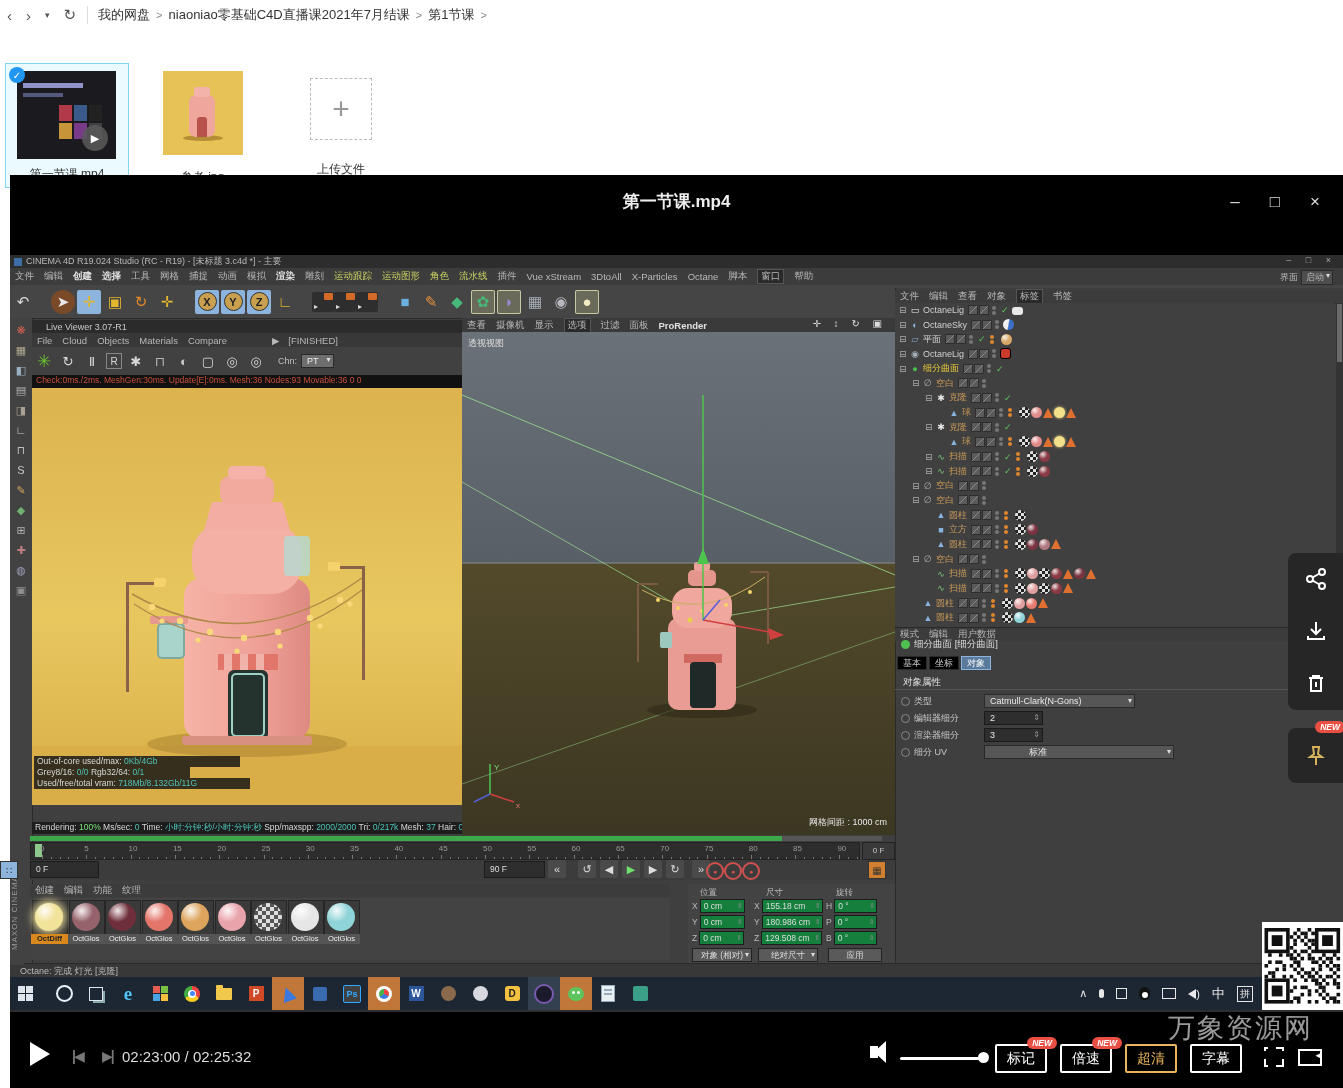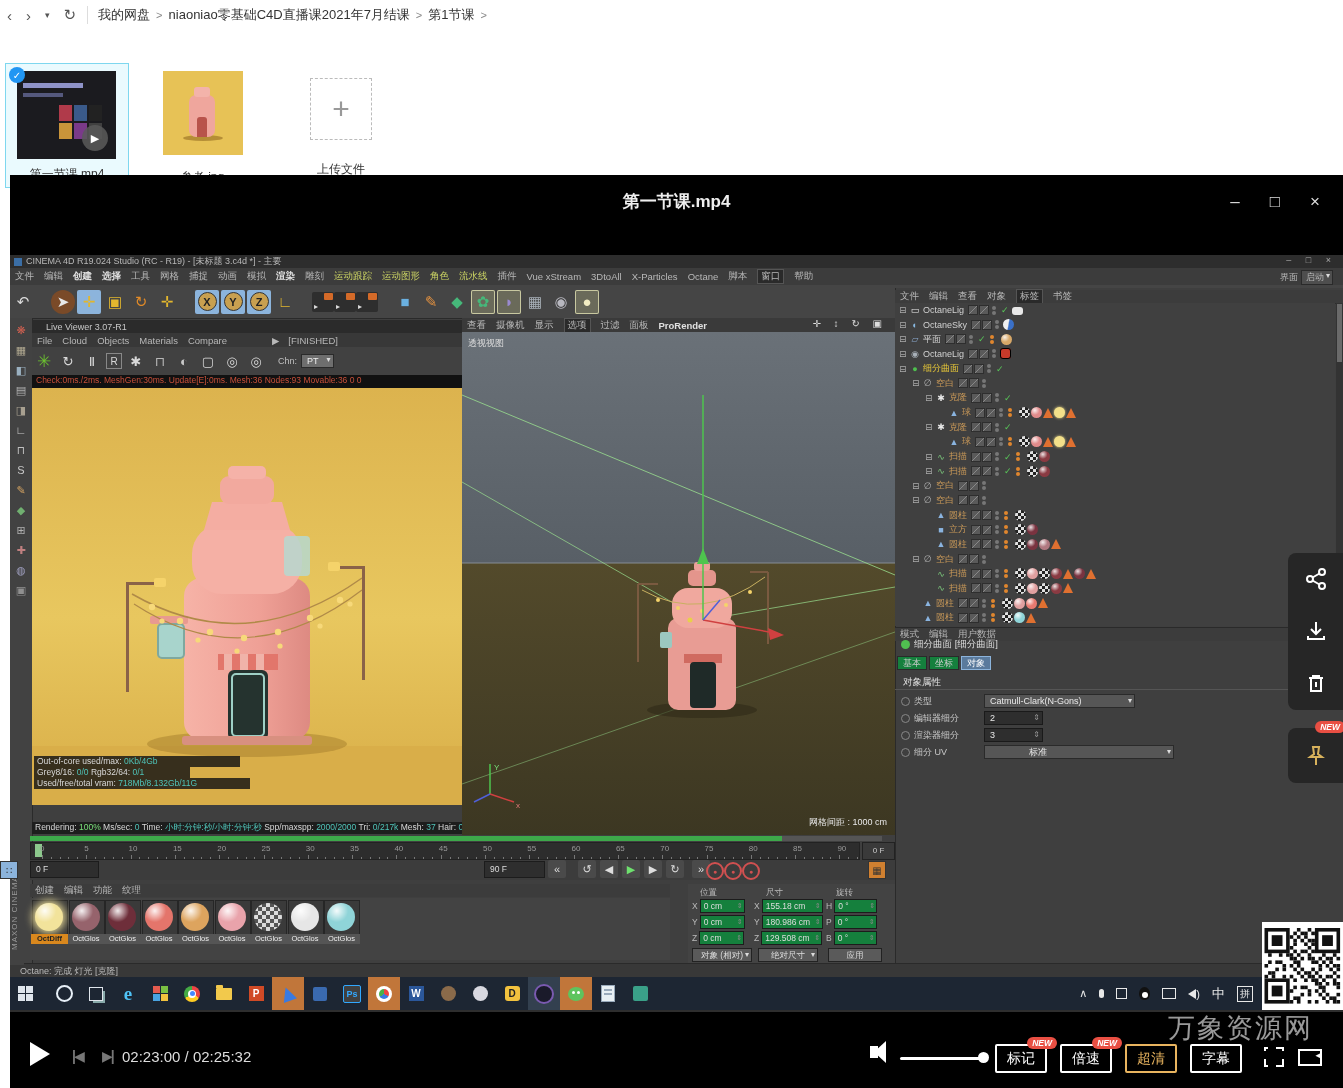--- a/index.html
+++ b/index.html
@@ -110,21 +110,21 @@
   .tag-sky{border-radius:50%;background:linear-gradient(100deg,#f0f0f0 45%,#3a70c8 55%);}
   .tag-cam{background:#c83a2a;border-radius:3px;box-shadow:0 0 0 1px #000 inset;}
   #om-scroll{left:1336px;top:303px;width:7px;height:323px;background:#333;}
   #om-scroll i{display:block;width:5px;height:58px;margin:1px;background:#6a6a6a;}
   
   #am-header{left:895px;top:627px;width:448px;height:13px;background:#3c3c3c;font-size:9px;border-top:1px solid #2a2a2a;}
   #am-arrows{position:absolute;right:10px;top:0;color:#888;font-size:9px;letter-spacing:4px;}
   #am-obj{left:895px;top:603px;width:448px;height:14px;font-size:9.5px;color:#ddd;margin-top:34px;}
   .grn-dot{width:9px;height:9px;border-radius:50%;background:#50c050;margin:0 4px 0 6px;}
   #am-tabs{left:895px;top:656px;width:448px;height:14px;}
-  .am-tab{font-size:9px;color:#ccc;background:#15803d;border:1px solid #2a2a2a;padding:0 5px;margin-left:2px;height:12px;line-height:12px;cursor:pointer;}
+  .am-tab{font-size:9px;color:#ccc;background:#000000;border:1px solid #2a2a2a;padding:0 5px;margin-left:2px;height:12px;line-height:12px;cursor:pointer;}
   .am-tab.active{background:#5a7a9c;border-color:#8cb4dc;color:#fff;}
   #am-section{left:895px;top:676px;width:448px;height:13px;color:#e0e0e0;font-size:9.5px;border-bottom:1px solid #555;padding-left:8px;}
   .am-row{position:absolute;left:895px;width:448px;height:14px;display:flex;align-items:center;font-size:9px;color:#c8c8c8;}
   .am-circ{width:7px;height:7px;border-radius:50%;border:1px solid #888;margin:0 4px 0 6px;flex:none;}
   .am-label{width:70px;}
   .am-dd{position:relative;background:#565656;border:1px solid #2a2a2a;height:12px;line-height:12px;padding:0 14px 0 5px;color:#e8e8e8;cursor:pointer;}
   .am-spin{background:#2e2e2e;border:1px solid #1a1a1a;height:12px;line-height:12px;width:52px;padding-left:5px;color:#e8e8e8;position:relative;}
   .am-spin::after{content:"⇕";position:absolute;right:2px;color:#999;font-size:8px;}
   
   #tl-ruler{left:30px;top:842px;width:828px;height:16px;background:#2d2d2d;border:1px solid #222;}

